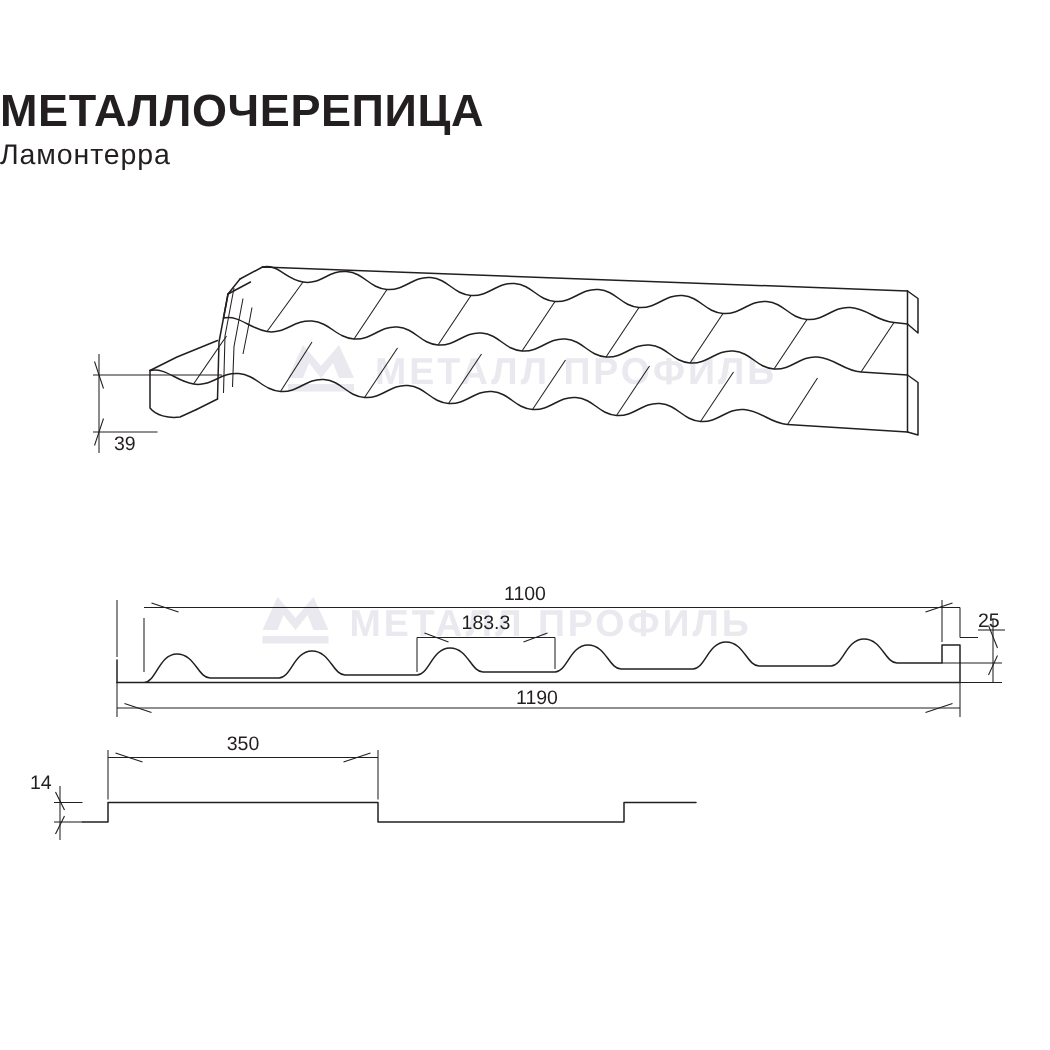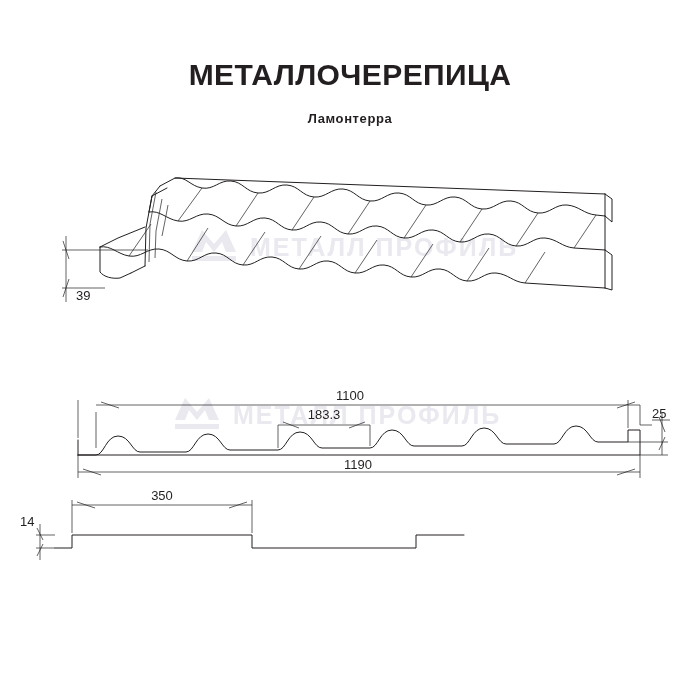--- a/index.html
+++ b/index.html
@@ -19,34 +19,34 @@
     position: absolute;
     left: 0; top: 0;
     width: 700px;
     height: 700px;
   }
   .title-block {
     position: absolute;
     left: 0;
     top: 58px;
     width: 700px;
-    text-align: center;
+    text-align: left;
   }
   .title-main {
     font-size: 30px;
     font-weight: bold;
     letter-spacing: 0.4px;
     color: #231f20;
     line-height: 34px;
     white-space: nowrap;
   }
   .title-sub {
-    margin-top: 19px;
-    font-size: 13px;
-    font-weight: bold;
+    margin-top: 1px;
+    font-size: 19px;
+    font-weight: normal;
     letter-spacing: 0.6px;
     color: #231f20;
   }
   svg.drawing {
     position: absolute;
     left: 0;
     top: 0;
     width: 700px;
     height: 700px;
   }

